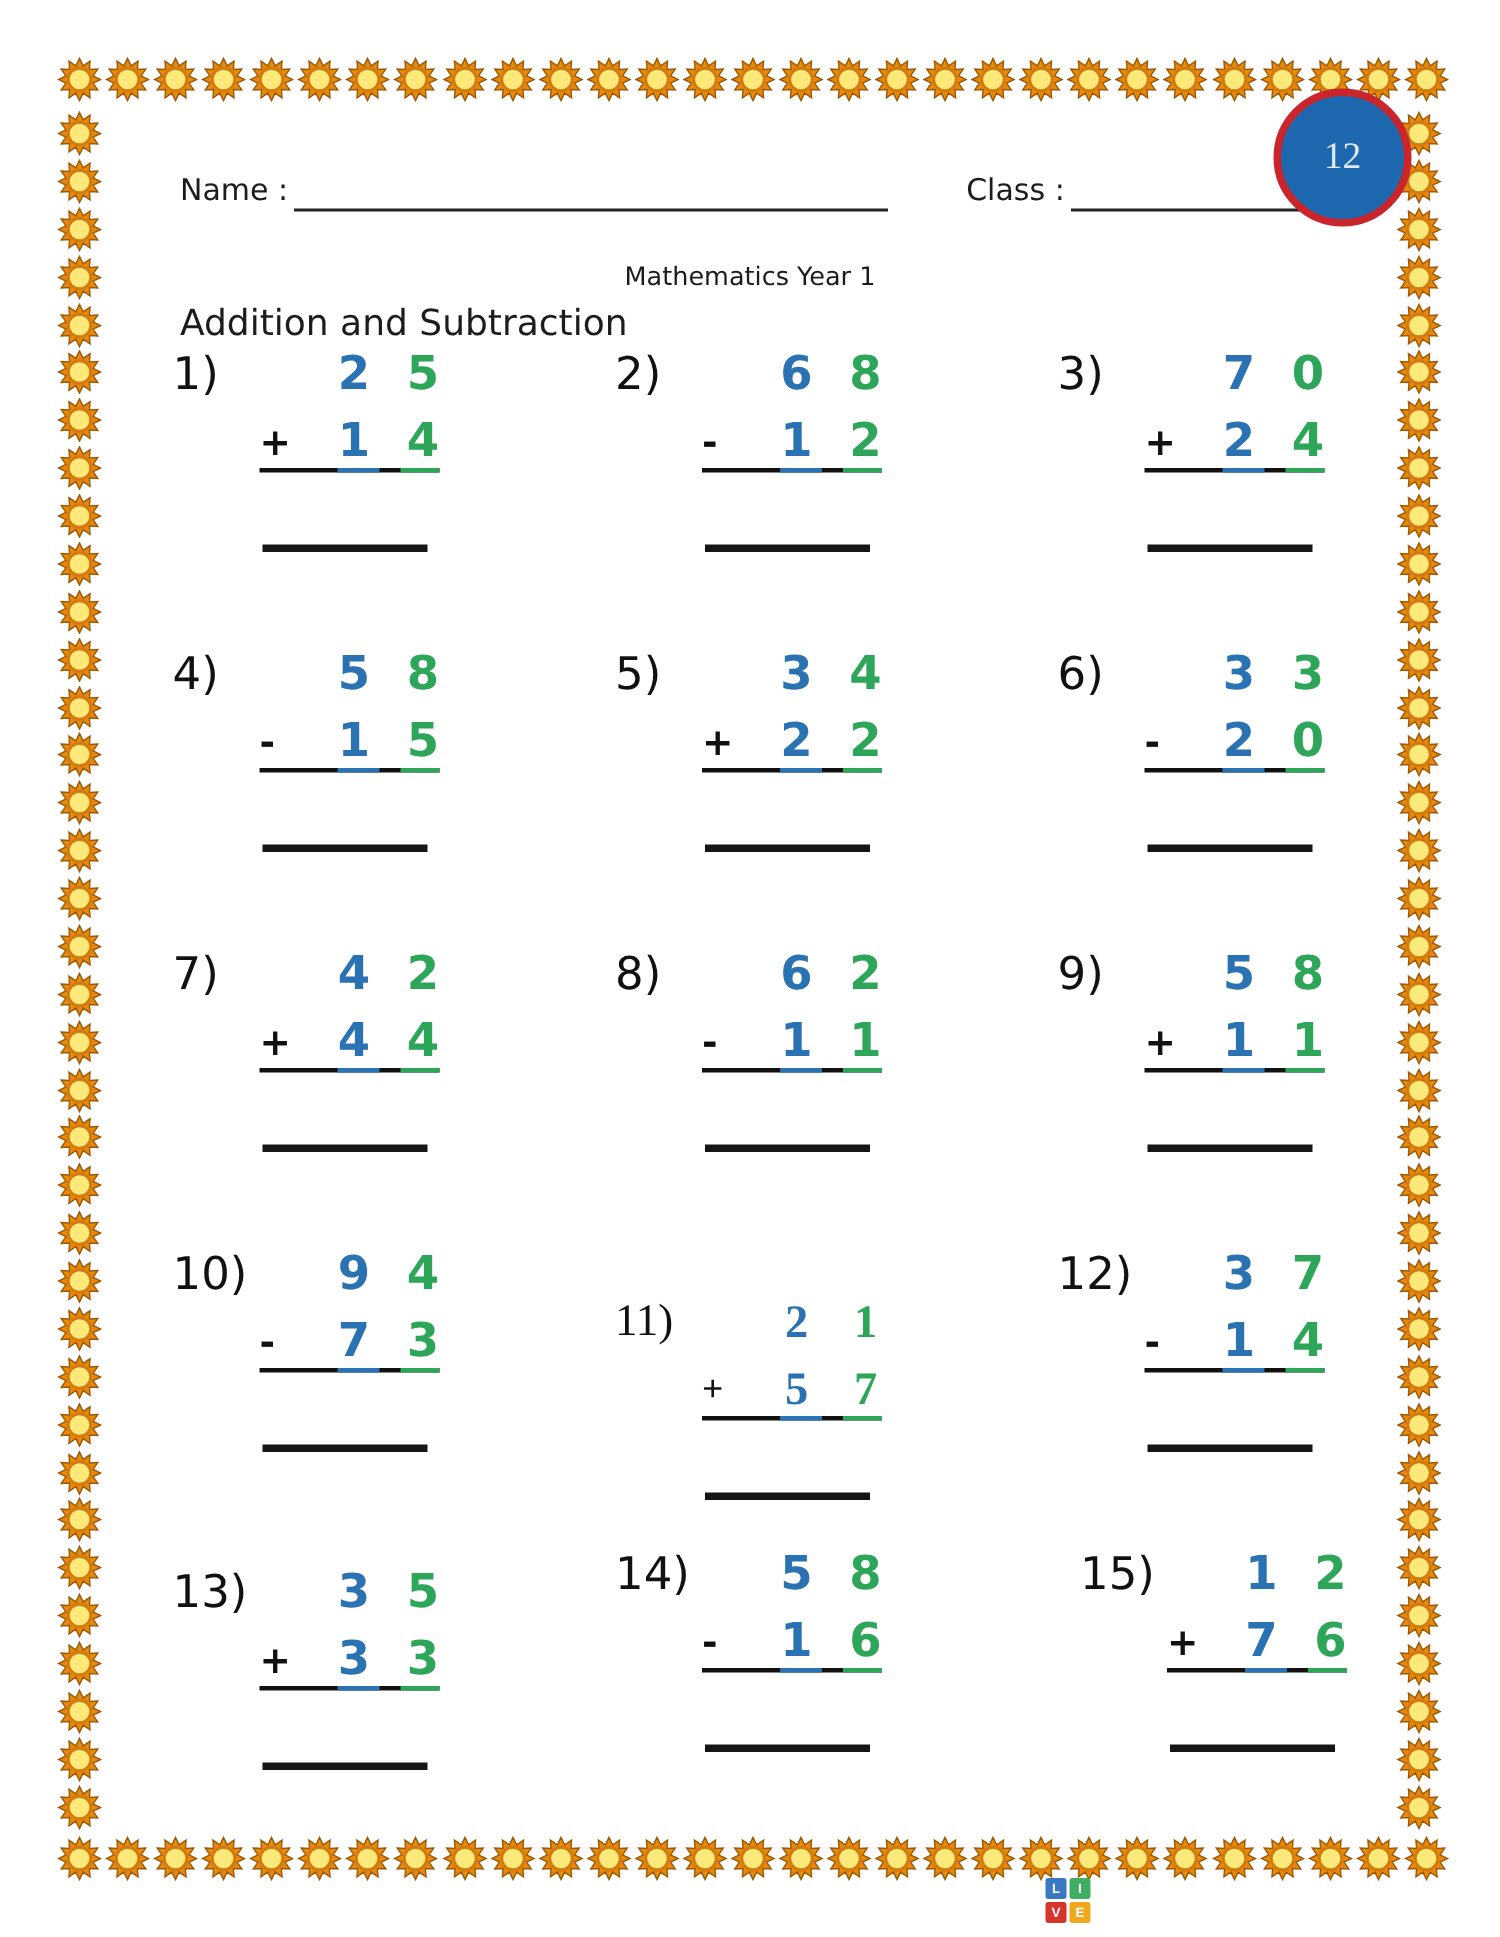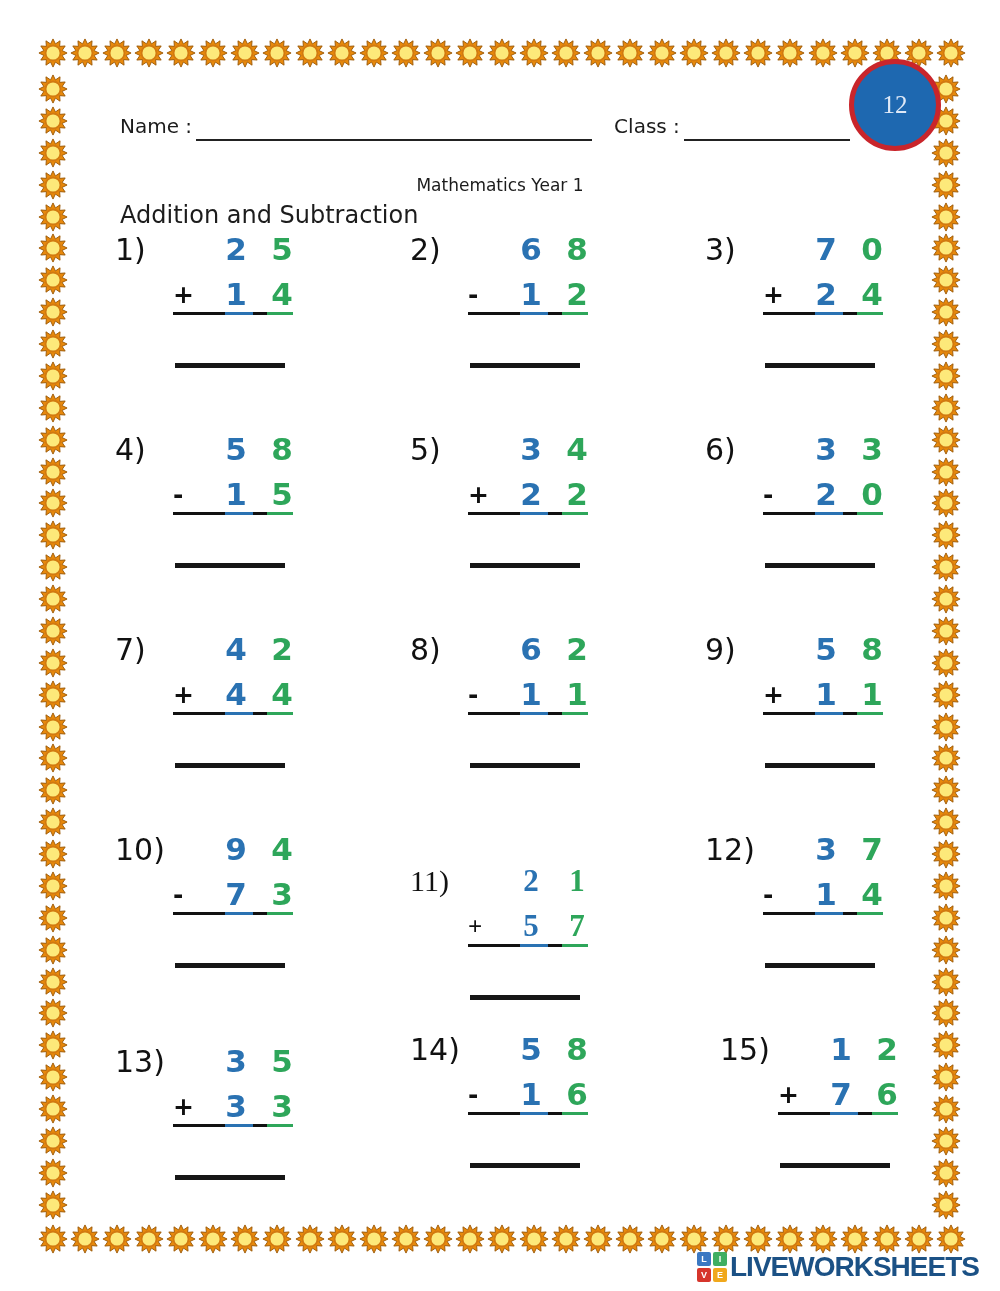--- a/index.html
+++ b/index.html
@@ -20,21 +20,21 @@
     position:absolute;left:849px;top:59px;width:82px;height:82px;border-radius:50%;
     background:#1e68b0;border:5px solid #c9252b;z-index:5;
     display:flex;align-items:center;justify-content:center;
     font-family:"Liberation Serif", serif;font-size:25px;color:#dfe9f7;
   }
   .name-row{position:absolute;left:120px;top:113px;width:760px;display:flex;align-items:center;font-size:20px;}
   .field-label{white-space:pre;padding-bottom:2px;}
   .blank{border-bottom:2px solid #222;height:26px;display:inline-block;}
   .blank-name{width:396px;margin-left:4px;}
   .blank-class{width:166px;margin-left:4px;}
-  .class-label{margin-left:22px;}
+  .class-label{margin-left:52px;}
   .doc-title{position:absolute;left:0;top:175px;width:1000px;text-align:center;font-size:17px;}
   .doc-subtitle{
     position:absolute;left:120px;top:201px;font-size:24px;
     text-decoration-thickness:2px;text-underline-offset:4px;
   }
 
   
   #problems{position:absolute;left:0;top:0;width:1000px;height:1291px;z-index:2;}
   .problem{position:absolute;width:240px;height:190px;}
   .p-label{position:absolute;left:0;top:0;font-size:30px;color:#111;}
@@ -863,14 +863,13 @@
   </div>
   </div>
 
 <div class="logo">
   <span class="logo-squares">
     <span class="logo-sq" style="background: rgb(59, 120, 194);">L</span>
     <span class="logo-sq" style="background: rgb(63, 174, 98);">I</span>
     <span class="logo-sq" style="background: rgb(214, 53, 43);">V</span>
     <span class="logo-sq" style="background: rgb(240, 168, 28);">E</span>
   </span>
-  <span class="logo-text">LIVEWORKSHEETS</span>
 </div>
 
 </body></html>

